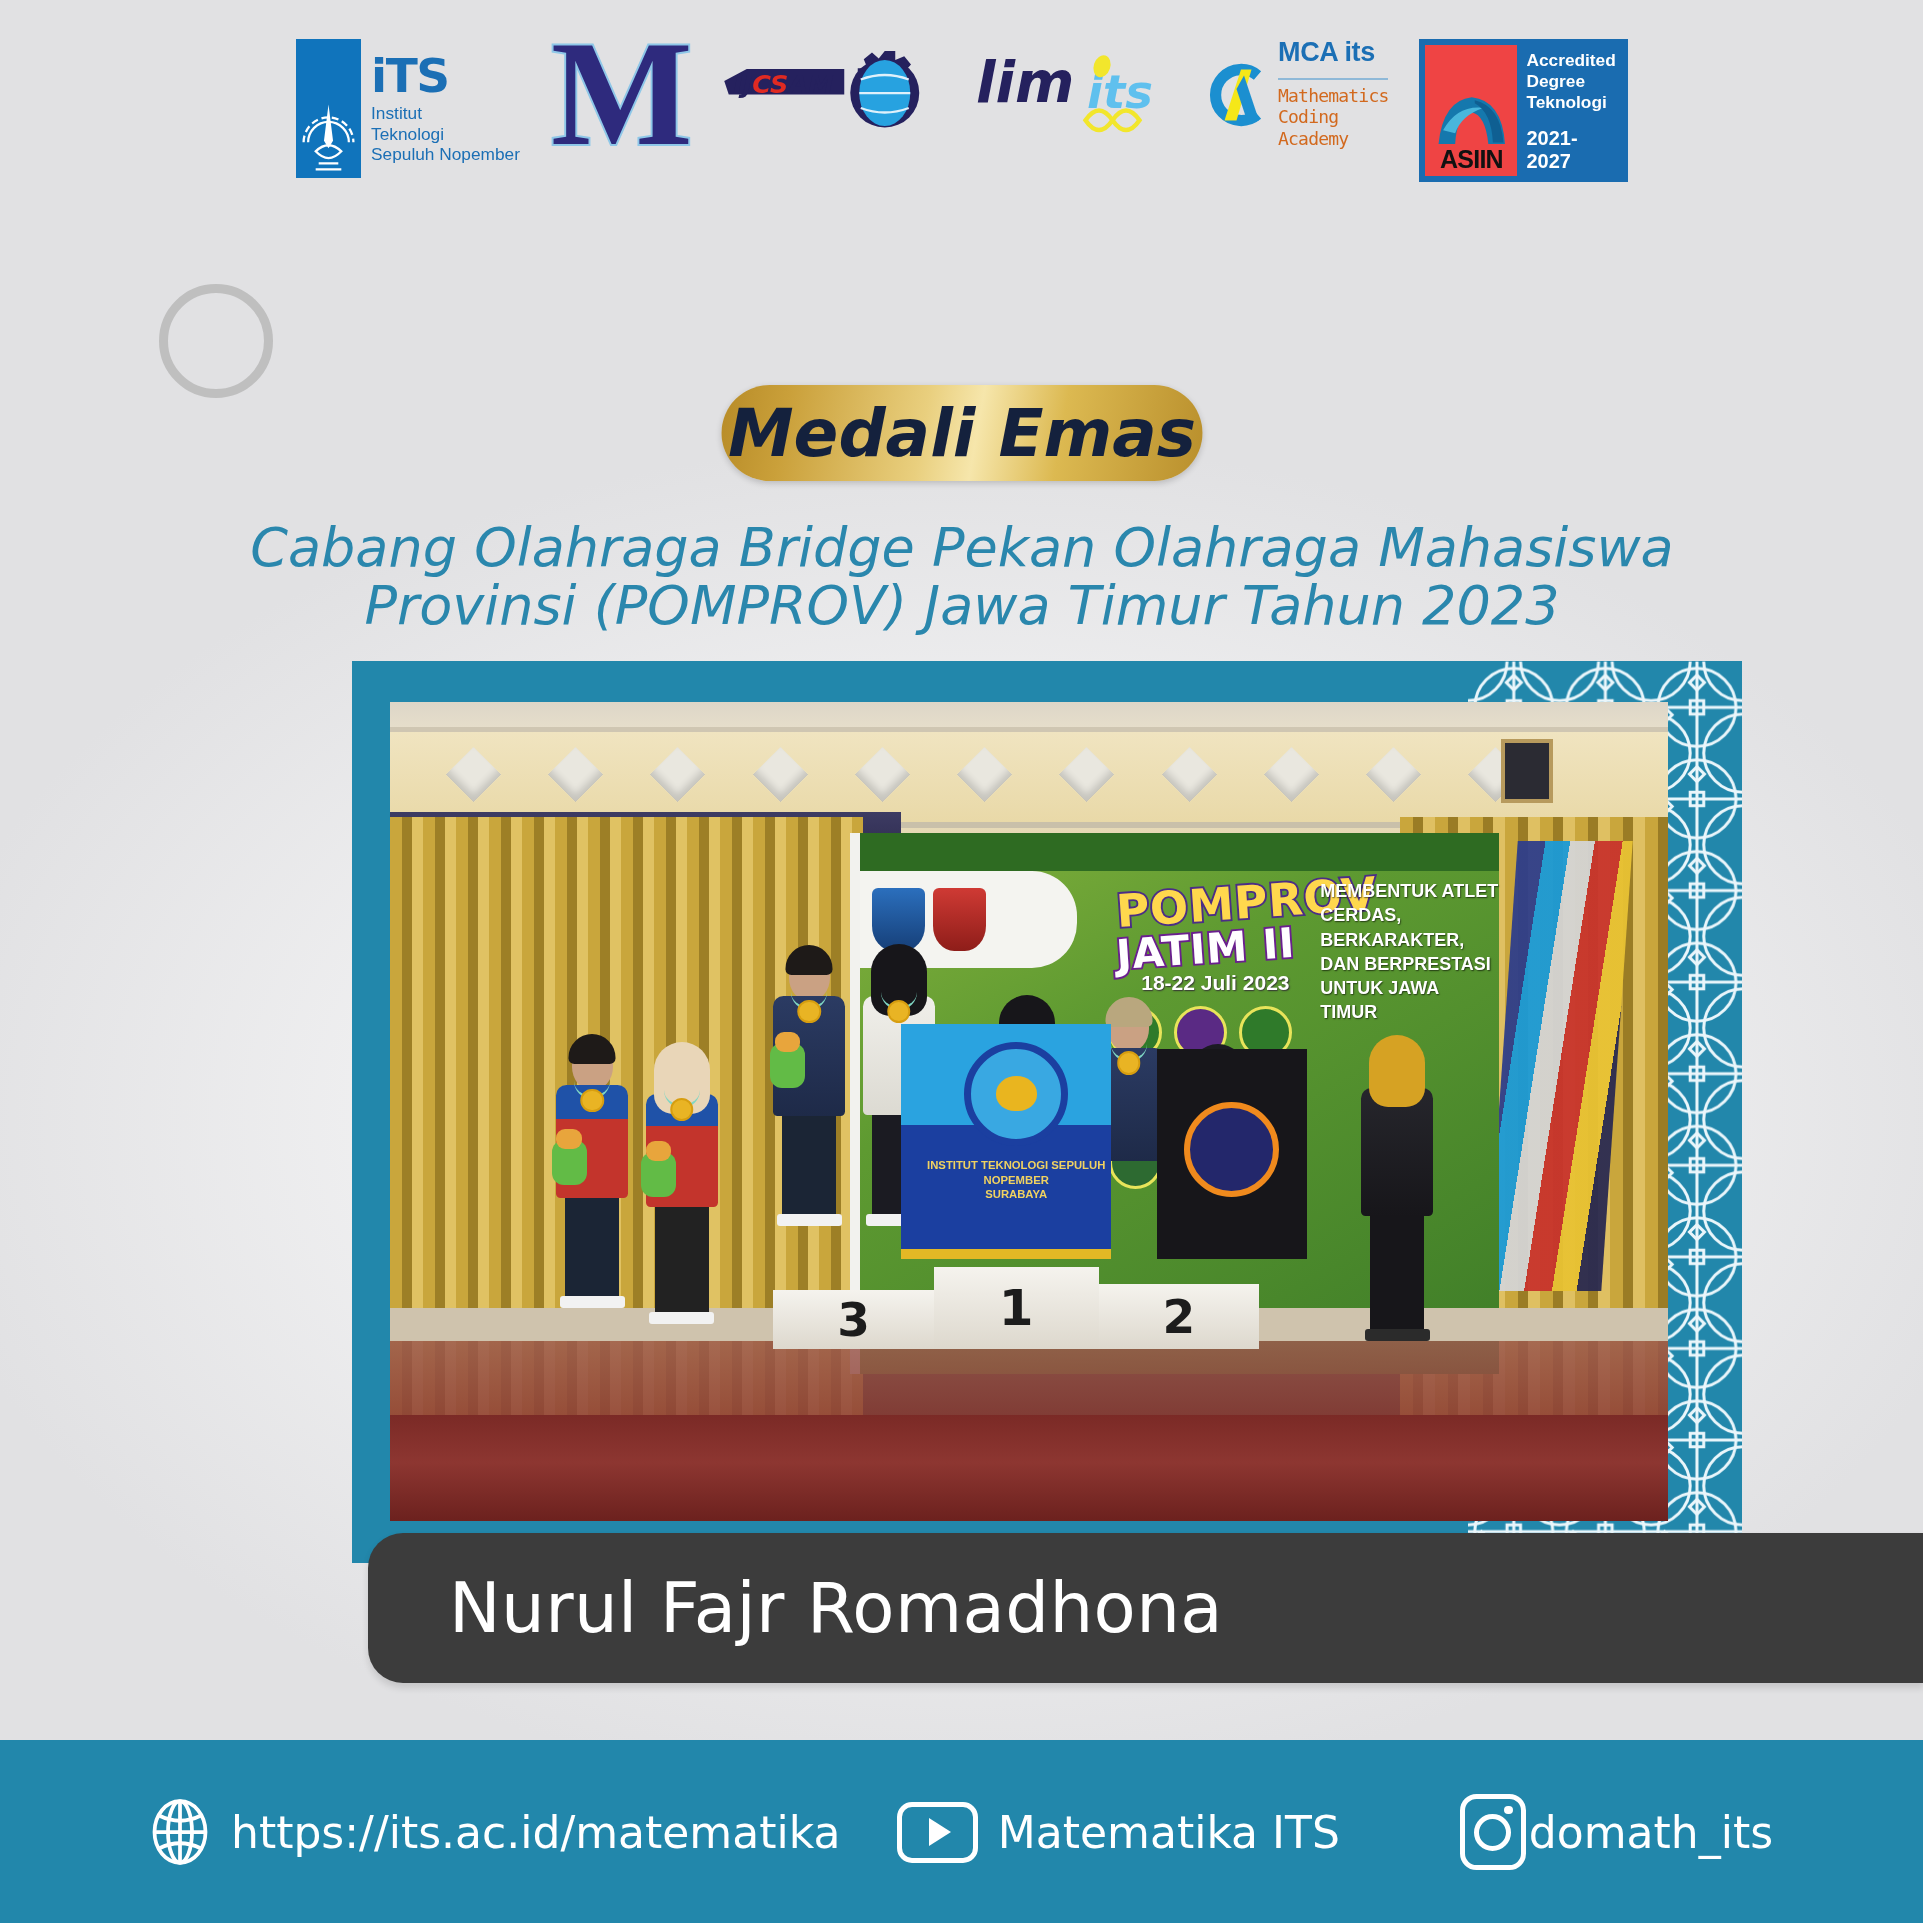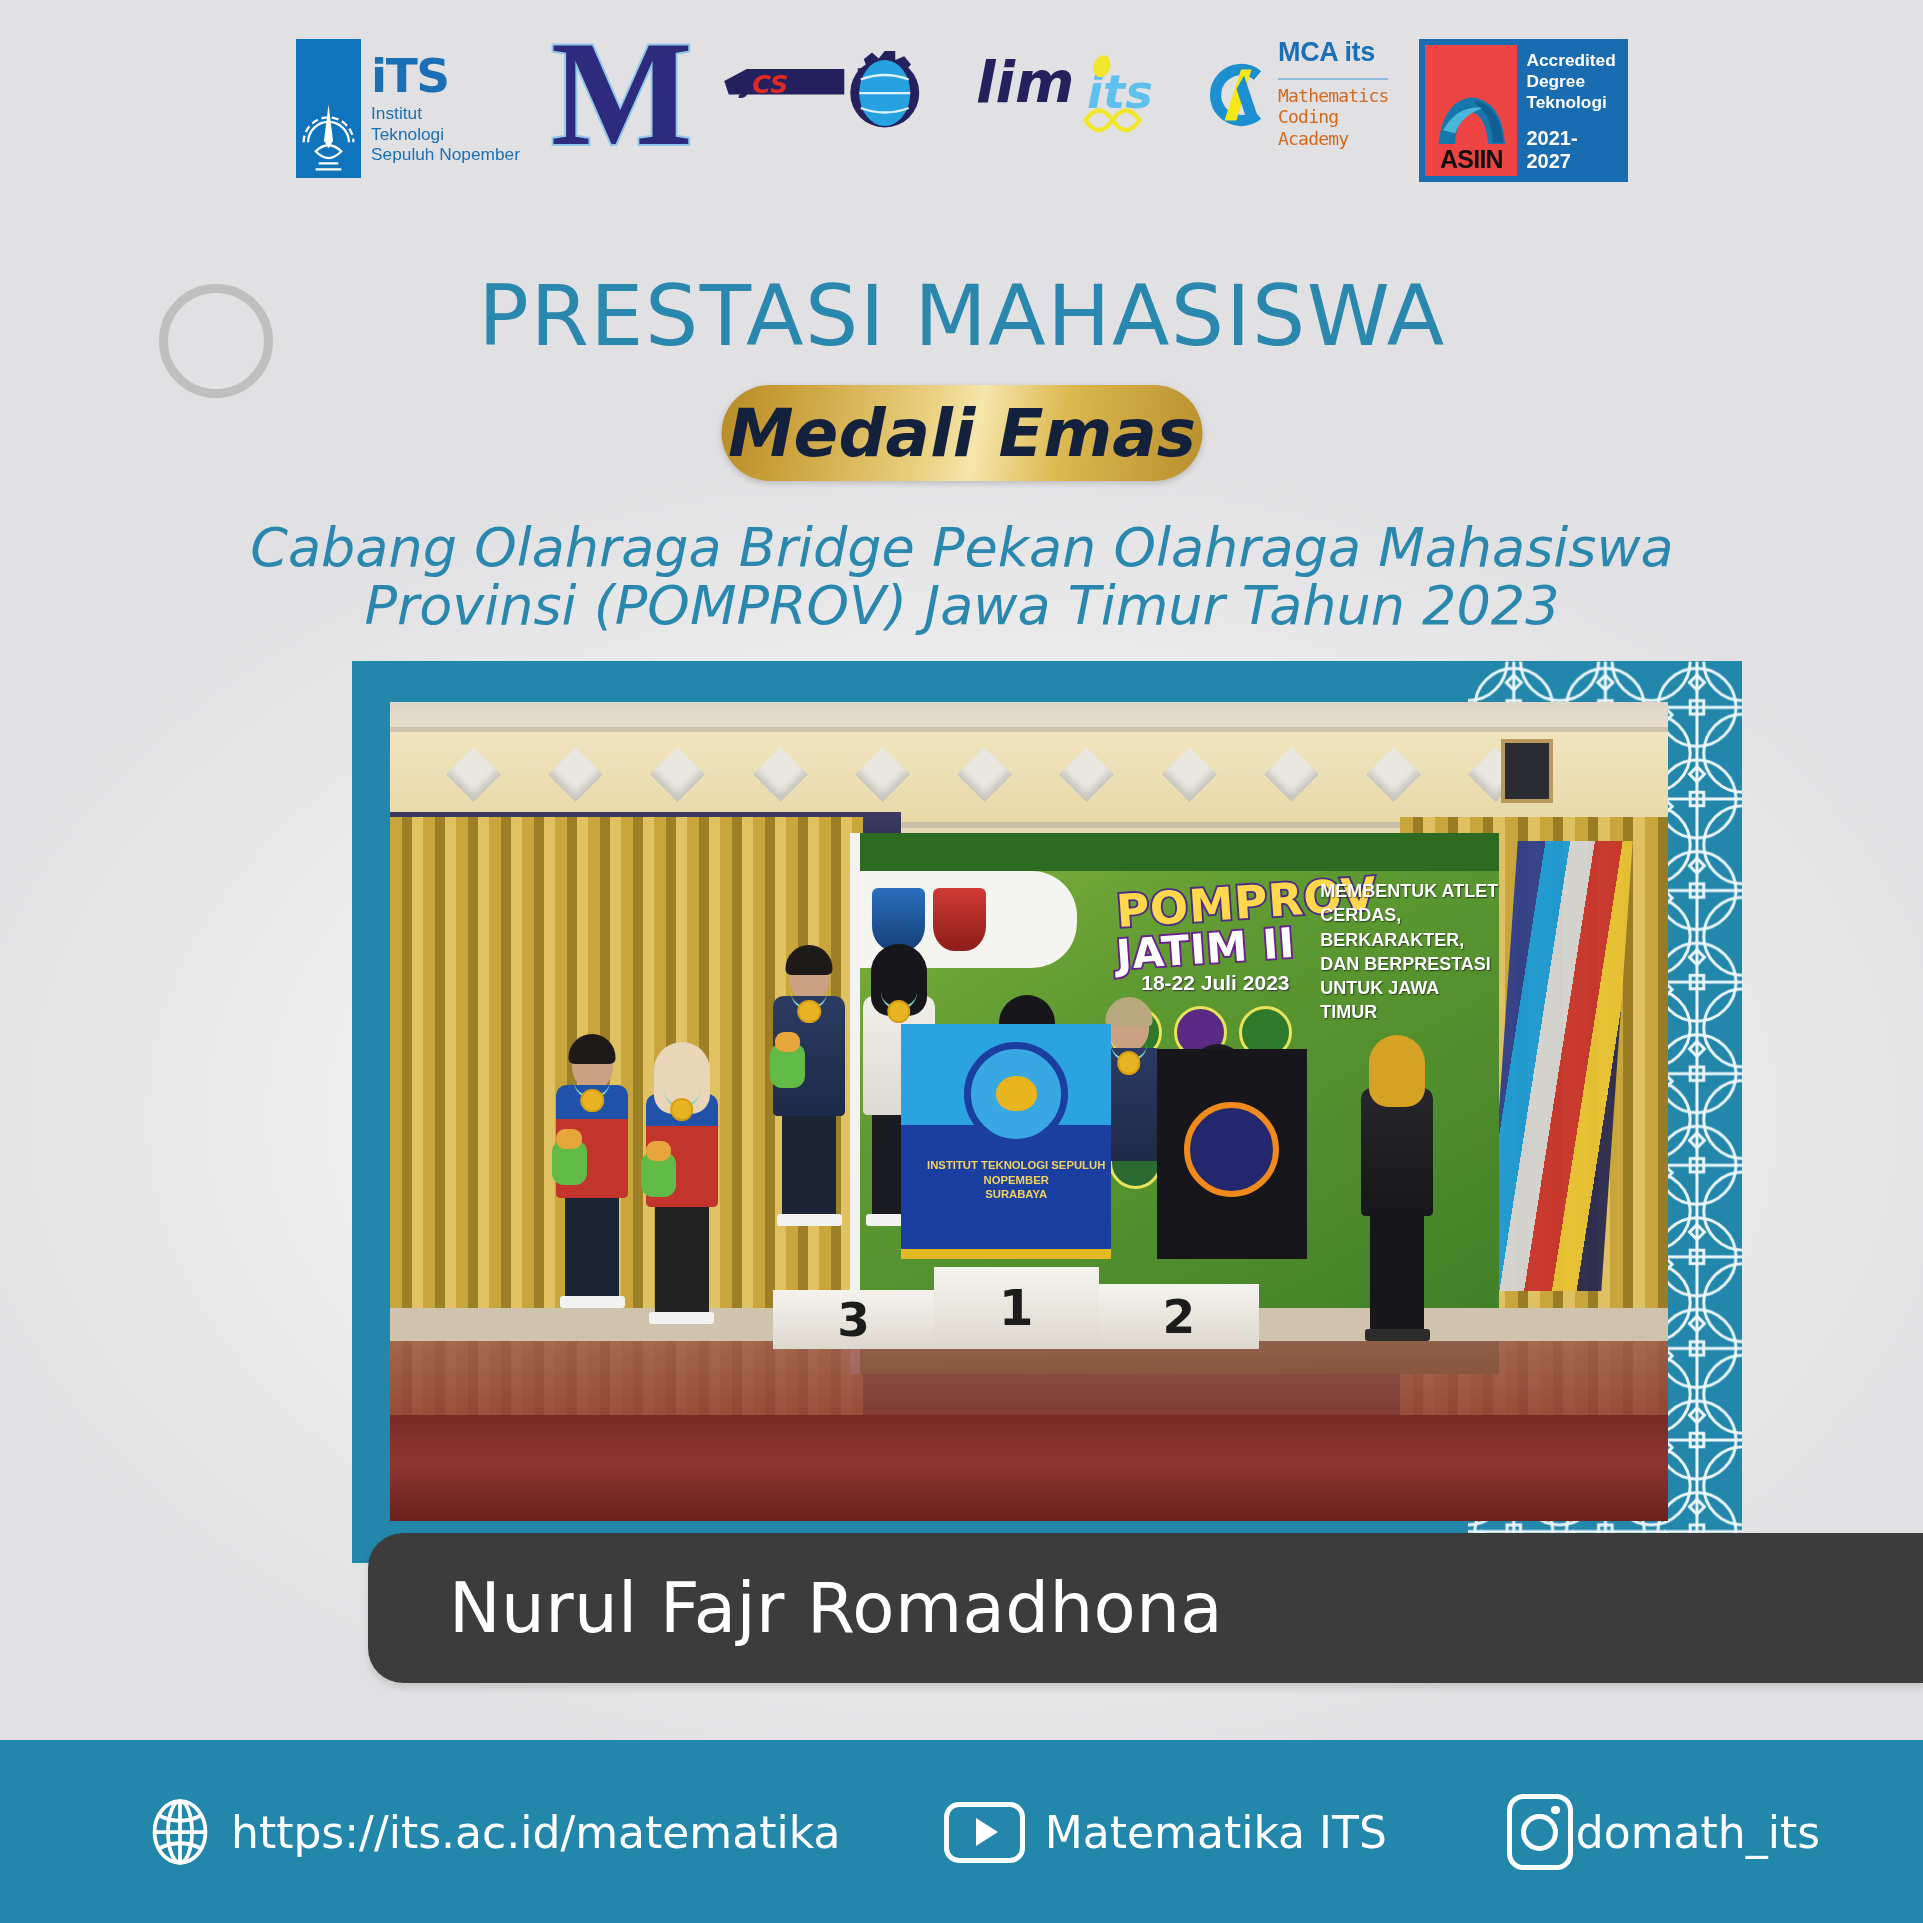--- a/index.html
+++ b/index.html
@@ -212,21 +212,21 @@
   .footer{
     position:absolute;left:0;bottom:0;width:1924px;height:184px;background:#2287ab;
     display:flex;align-items:center;color:#fff;
   }
   .f-item{display:flex;align-items:center;}
   .f-item .lbl{
     font-size:44px;font-family:"DejaVu Sans", sans-serif;font-weight:400;
     white-space:nowrap;
   }
   .f-web{margin-left:147px;gap:18px;}
-  .f-yt{margin-left:104px;gap:19.5px;}
+  .f-yt{margin-left:57px;gap:19.5px;}
   .f-ig{margin-left:120px;gap:3px;}
   .yt-ic{width:71px;height:51px;border:5.3px solid #fff;border-radius:15px;
     display:flex;align-items:center;justify-content:center;}
   .yt-ic:after{content:"";width:0;height:0;border-left:22.5px solid #fff;
     border-top:14.3px solid transparent;border-bottom:14.3px solid transparent;margin-left:5.3px;}
   .ig-ic{width:56px;height:66px;border:5.3px solid #fff;border-radius:16.5px;position:relative;
     display:flex;align-items:center;justify-content:center;}
   .ig-ic:before{content:"";width:27px;height:27px;border:5.3px solid #fff;border-radius:50%;}
   .ig-ic:after{content:"";position:absolute;right:8.3px;top:6.8px;width:8.3px;height:8.3px;
     border-radius:50%;background:#fff;}
@@ -323,21 +323,20 @@
         <div class="asiin-accred">
           <div>Accredited</div>
           <div>Degree</div>
           <div>Teknologi</div>
         </div>
         <div class="asiin-years">2021-2027</div>
       </div>
     </div>
   </div>
 
-  <div class="headline">PRESTASI MAHASISWA</div>
 
   <div class="gold-pill">
     <span>Medali Emas</span>
   </div>
 
   <div class="subtitle">
     <div>Cabang Olahraga Bridge Pekan Olahraga Mahasiswa</div>
     <div>Provinsi (POMPROV) Jawa Timur Tahun 2023</div>
   </div>
 

